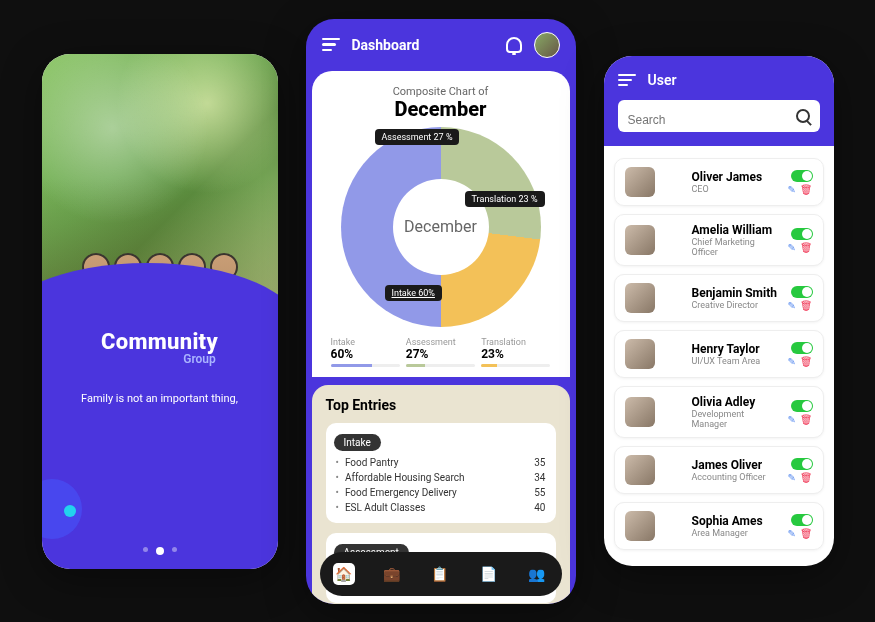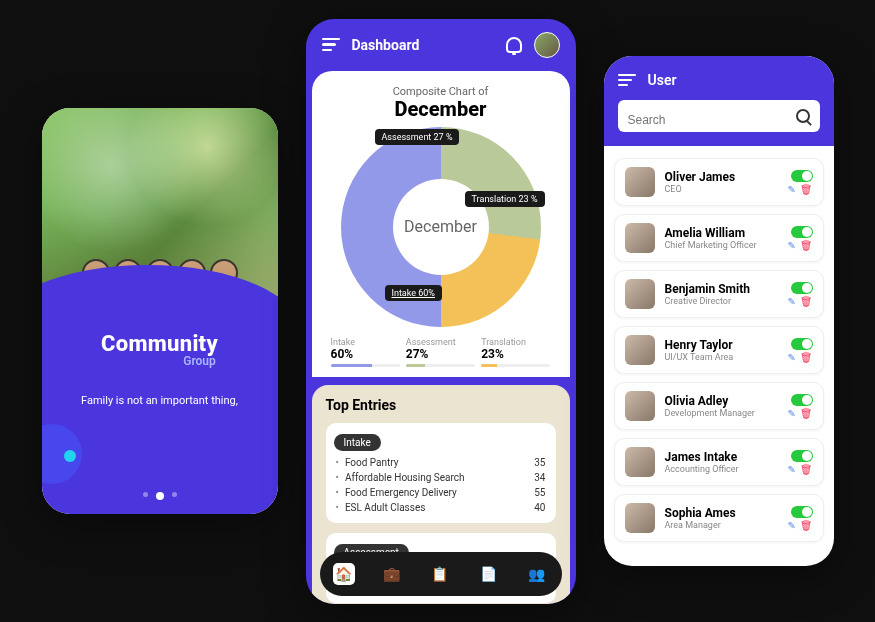--- a/index.html
+++ b/index.html
@@ -16,21 +16,21 @@
   .phone {
     background: #fff;
     border-radius: 28px;
     overflow: hidden;
     box-shadow: 0 10px 40px rgba(0,0,0,.4);
     position: relative;
   }
   
   .phone1 {
     width: 236px;
-    height: 406px;
+    height: 515px;
     display: flex;
     flex-direction: column;
   }
   .photo {
     flex: 0 0 48%;
     background: linear-gradient(135deg,#8fc76b 0%,#6aa84f 40%,#5a8d3e 60%,#b4d98b 100%);
     position: relative;
   }
   .photo::after {
     content:"";
@@ -143,21 +143,21 @@
   .search input{border:none;outline:none;flex:1;font-size:12px;background:transparent;margin-top:8px;}
   .search-icon{width:14px;height:14px;border:2px solid #333;border-radius:50%;position:relative;}
   .search-icon::after{content:"";position:absolute;width:6px;height:2px;background:#333;bottom:-3px;right:-4px;transform:rotate(45deg);}
 
   .user-list{flex:1;overflow:auto;padding:12px 10px;display:flex;flex-direction:column;gap:8px;}
   .user-card{
     background:#fff;border:1px solid #eee;border-radius:10px;padding:8px 10px;
     display:flex;align-items:center;gap:10px;box-shadow:0 1px 3px rgba(0,0,0,.05);
   }
   .uavatar{width:30px;height:30px;border-radius:6px;background:linear-gradient(135deg,#cba,#876);}
-  .uinfo{flex:1;min-width:0;}
+  .uinfo{flex:1;min-width:0;margin-left:27px;}
   .uname{font-size:12px;font-weight:700;}
   .urole{font-size:9px;color:#888;}
   .uactions{display:flex;flex-direction:column;align-items:flex-end;gap:2px;}
   .toggle{width:22px;height:12px;background:#27c93f;border-radius:6px;position:relative;}
   .toggle::after{content:"";position:absolute;right:1px;top:1px;width:10px;height:10px;background:#fff;border-radius:50%;}
   .icon-row{display:flex;gap:4px;}
   .pencil{font-size:10px;color:#5b8def;}
   .trash{font-size:10px;color:#e24;}
 </style>
 </head>
@@ -352,21 +352,21 @@
       <div class="toggle"></div>
       <div class="icon-row">
         <span class="pencil">✎</span>
         <span class="trash">🗑</span>
       </div>
     </div>
       </div>
       <div class="user-card">
     <div class="uavatar"></div>
     <div class="uinfo">
-      <div class="uname">James Intake</div>
+      <div class="uname">James Oliver</div>
       <div class="urole">Accounting Officer</div>
     </div>
     <div class="uactions">
       <div class="toggle"></div>
       <div class="icon-row">
         <span class="pencil">✎</span>
         <span class="trash">🗑</span>
       </div>
     </div>
       </div>

